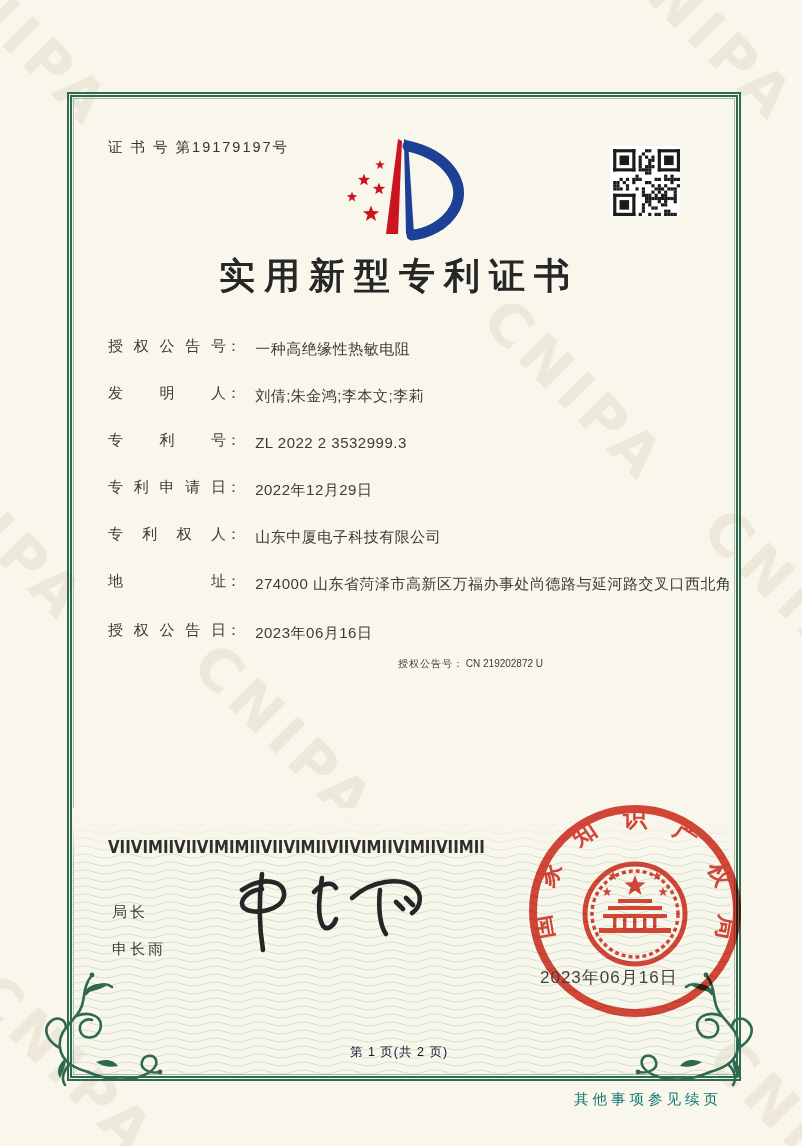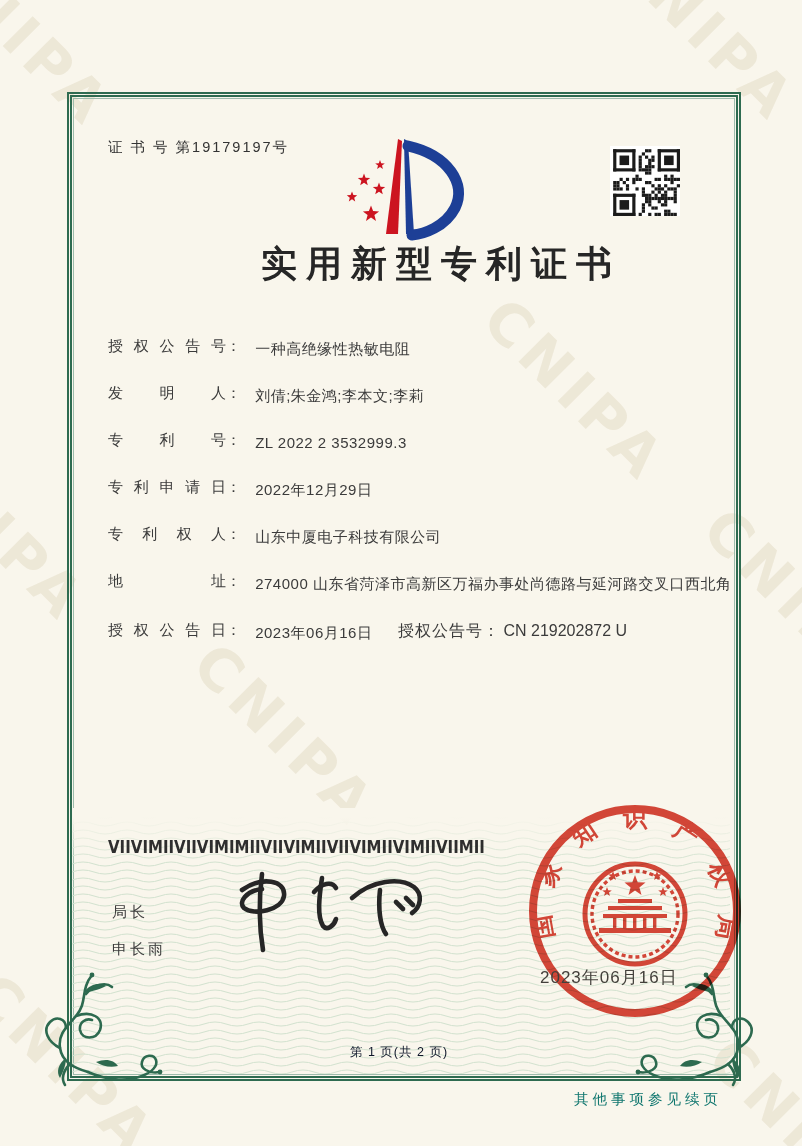--- a/index.html
+++ b/index.html
@@ -15,31 +15,31 @@
   .frame::after{content:"";position:absolute;left:1px;top:1px;right:1px;bottom:1px;
          border:1px solid #9dbcab;}
   .waves-fade{position:absolute;left:72px;top:808px;width:658px;height:56px;
          background:linear-gradient(#f9f6ec 15%, rgba(249,246,236,0));z-index:2;}
   #waves{position:absolute;left:72px;top:808px;z-index:1;}
   .flourish{position:absolute;z-index:3;}
   
   .cert-no{position:absolute;left:108px;top:138px;font-size:14.5px;letter-spacing:2px;color:#333;}
   #logo{position:absolute;left:330px;top:133px;}
   #qr{position:absolute;left:610px;top:146px;}
-  .title{position:absolute;left:67px;top:240px;width:664px;text-align:center;margin:0;
+  .title{position:absolute;left:67px;top:252px;width:664px;text-align:center;margin:0;
          font-family:"Liberation Serif","DejaVu Serif",serif;font-weight:bold;
-         font-size:36px;letter-spacing:9px;color:#262626;z-index:4;padding-left:42px;}
+         font-size:36px;letter-spacing:9px;color:#262626;z-index:4;}
   
   .row{position:absolute;left:108px;font-size:15px;z-index:4;}
   .lbl{display:inline-block;width:118px;text-align:justify;text-align-last:justify;
        vertical-align:top;color:#3b3b3b;}
   .colon{display:inline-block;vertical-align:top;}
   .val{display:inline-block;margin-left:10px;max-width:478px;vertical-align:top;
        line-height:24px;letter-spacing:0.5px;}
-  .row-right{position:absolute;left:398px;font-size:16px;z-index:4;}
+  .row-right{position:absolute;left:398px;font-size:10px;z-index:4;margin-top:36px;}
   .row-right .lbl2{letter-spacing:1px;}
   
   .body-text{position:absolute;left:90px;top:661px;width:632px;z-index:4;
        font-family:"Liberation Serif","DejaVu Serif",serif;
        font-size:13.5px;line-height:31px;letter-spacing:2.5px;color:#3a3a3a;}
   .body-text p{margin:0;text-indent:2em;}
   
   .barcode{position:absolute;left:108px;top:836px;z-index:4;font-family:"DejaVu Sans",sans-serif;
        font-size:15px;font-weight:bold;letter-spacing:0;color:#2e2e2e;transform:scaleY(1.2);
        transform-origin:left top;}

